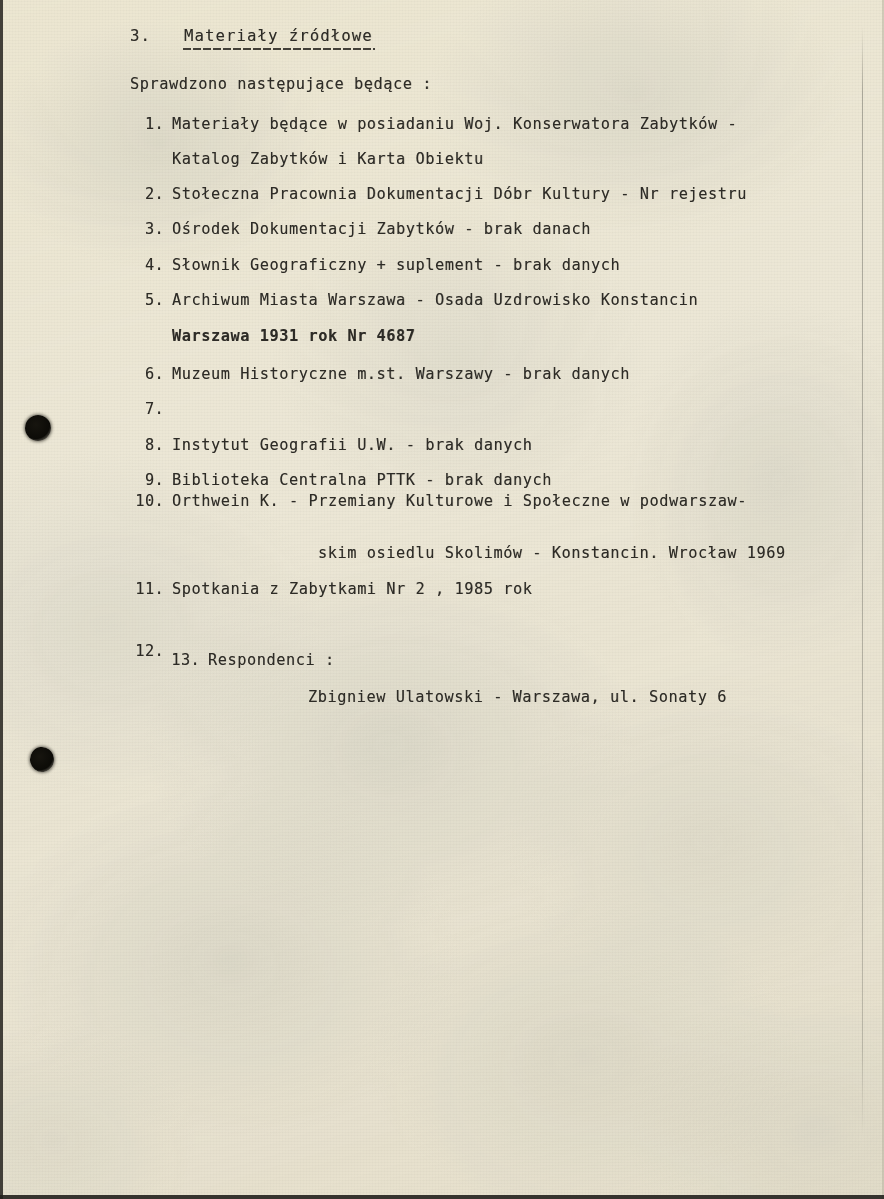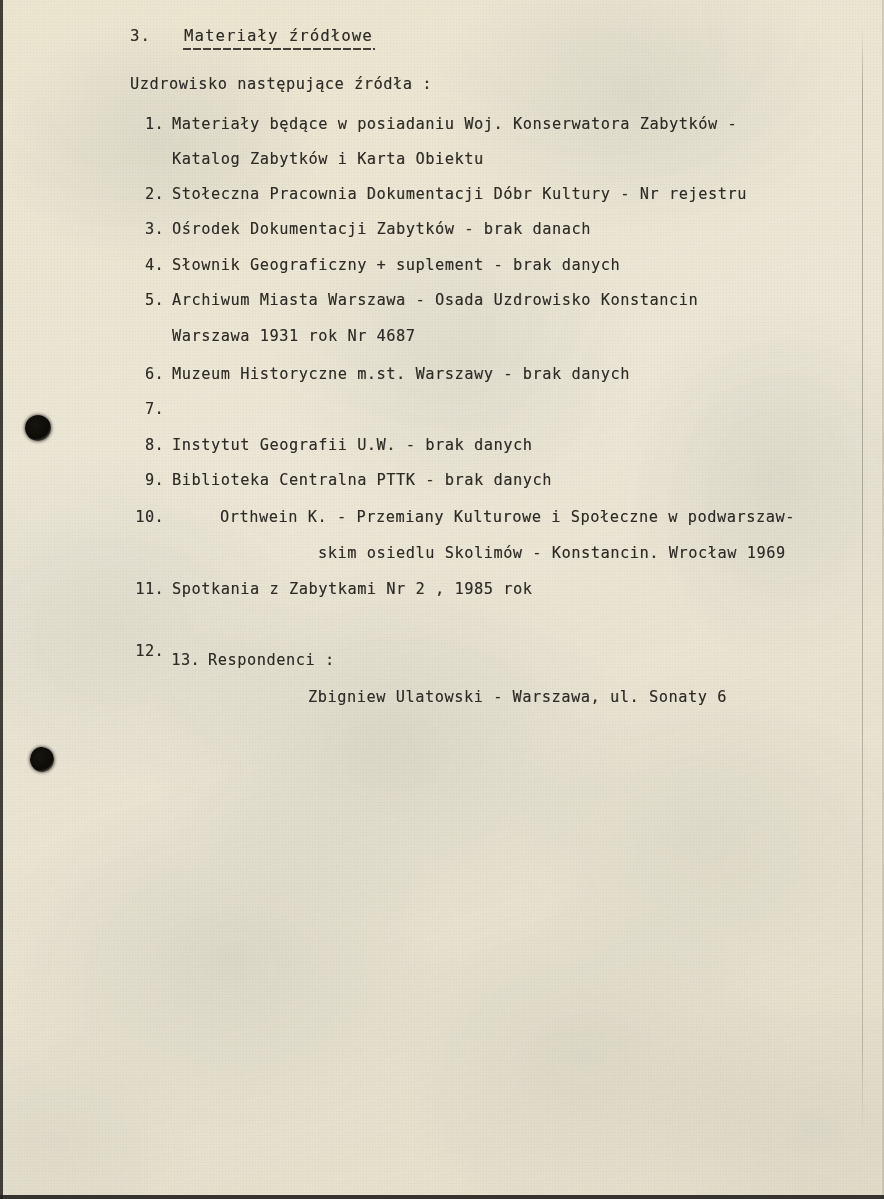--- a/index.html
+++ b/index.html
@@ -166,43 +166,43 @@
   <div id="edge-bottom"></div>
   <div id="fold-line"></div>
 
   <div class="hole-punch" id="hole-1"></div>
   <div class="hole-punch" id="hole-2"></div>
 
   <div id="content">
 
     <div class="line" id="heading"><span class="num">3.</span><span class="title">Materiały źródłowe</span></div>
 
-    <div class="line" id="intro">Uzdrowisko następujące źródła :</div>
+    <div class="line" id="intro">Sprawdzono następujące będące :</div>
 
     <div class="item" style="left:130px; top:117px;"><span class="idx">1.</span><span class="txt">Materiały będące w posiadaniu Woj. Konserwatora Zabytków -</span></div>
     <div class="cont" style="left:172px; top:152px;text-align:right;">Katalog Zabytków i Karta Obiektu</div>
 
     <div class="item" style="left:130px; top:187px;"><span class="idx">2.</span><span class="txt">Stołeczna Pracownia Dokumentacji Dóbr Kultury - Nr rejestru</span></div>
 
     <div class="item" style="left:130px; top:222px;"><span class="idx">3.</span><span class="txt">Ośrodek Dokumentacji Zabytków - brak danach</span></div>
 
     <div class="item" style="left:130px; top:258px;"><span class="idx">4.</span><span class="txt">Słownik Geograficzny + suplement - brak danych</span></div>
 
     <div class="item" style="left:130px; top:293px;"><span class="idx">5.</span><span class="txt">Archiwum Miasta Warszawa - Osada Uzdrowisko Konstancin</span></div>
-    <div class="cont" style="left:172px; top:329px;">Warszawa 1931 rok Nr 4687</div>
+    <div class="cont" style="left:172px; top:329px;font-weight:bold;">Warszawa 1931 rok Nr 4687</div>
 
     <div class="item" style="left:130px; top:367px;"><span class="idx">6.</span><span class="txt">Muzeum Historyczne m.st. Warszawy - brak danych</span></div>
 
     <div class="item" style="left:130px; top:402px;"><span class="idx">7.</span></div>
 
     <div class="item" style="left:130px; top:438px;"><span class="idx">8.</span><span class="txt">Instytut Geografii U.W. - brak danych</span></div>
 
     <div class="item" style="left:130px; top:473px;"><span class="idx">9.</span><span class="txt">Biblioteka Centralna PTTK - brak danych</span></div>
 
-    <div class="item" style="left:130px; top:510px;gap:48px;"><span class="idx">10.</span><span class="txt">Orthwein K. - Przemiany Kulturowe i Społeczne w podwarszaw-</span></div>
+    <div class="item" style="left:130px; top:494px;"><span class="idx">10.</span><span class="txt">Orthwein K. - Przemiany Kulturowe i Społeczne w podwarszaw-</span></div>
     <div class="cont" style="left:318px; top:546px;text-align:center;">skim osiedlu Skolimów - Konstancin. Wrocław 1969</div>
 
     <div class="item" style="left:130px; top:582px;"><span class="idx">11.</span><span class="txt">Spotkania z Zabytkami Nr 2 , 1985 rok</span></div>
 
     <div class="item" style="left:130px; top:644px;"><span class="idx">12.</span></div>
 
     <div class="item" style="left:130px; top:653px;margin-left:36px;"><span class="idx">13.</span><span class="txt">Respondenci :</span></div>
 
     <div id="signature">Zbigniew Ulatowski - Warszawa, ul. Sonaty 6</div>
 

